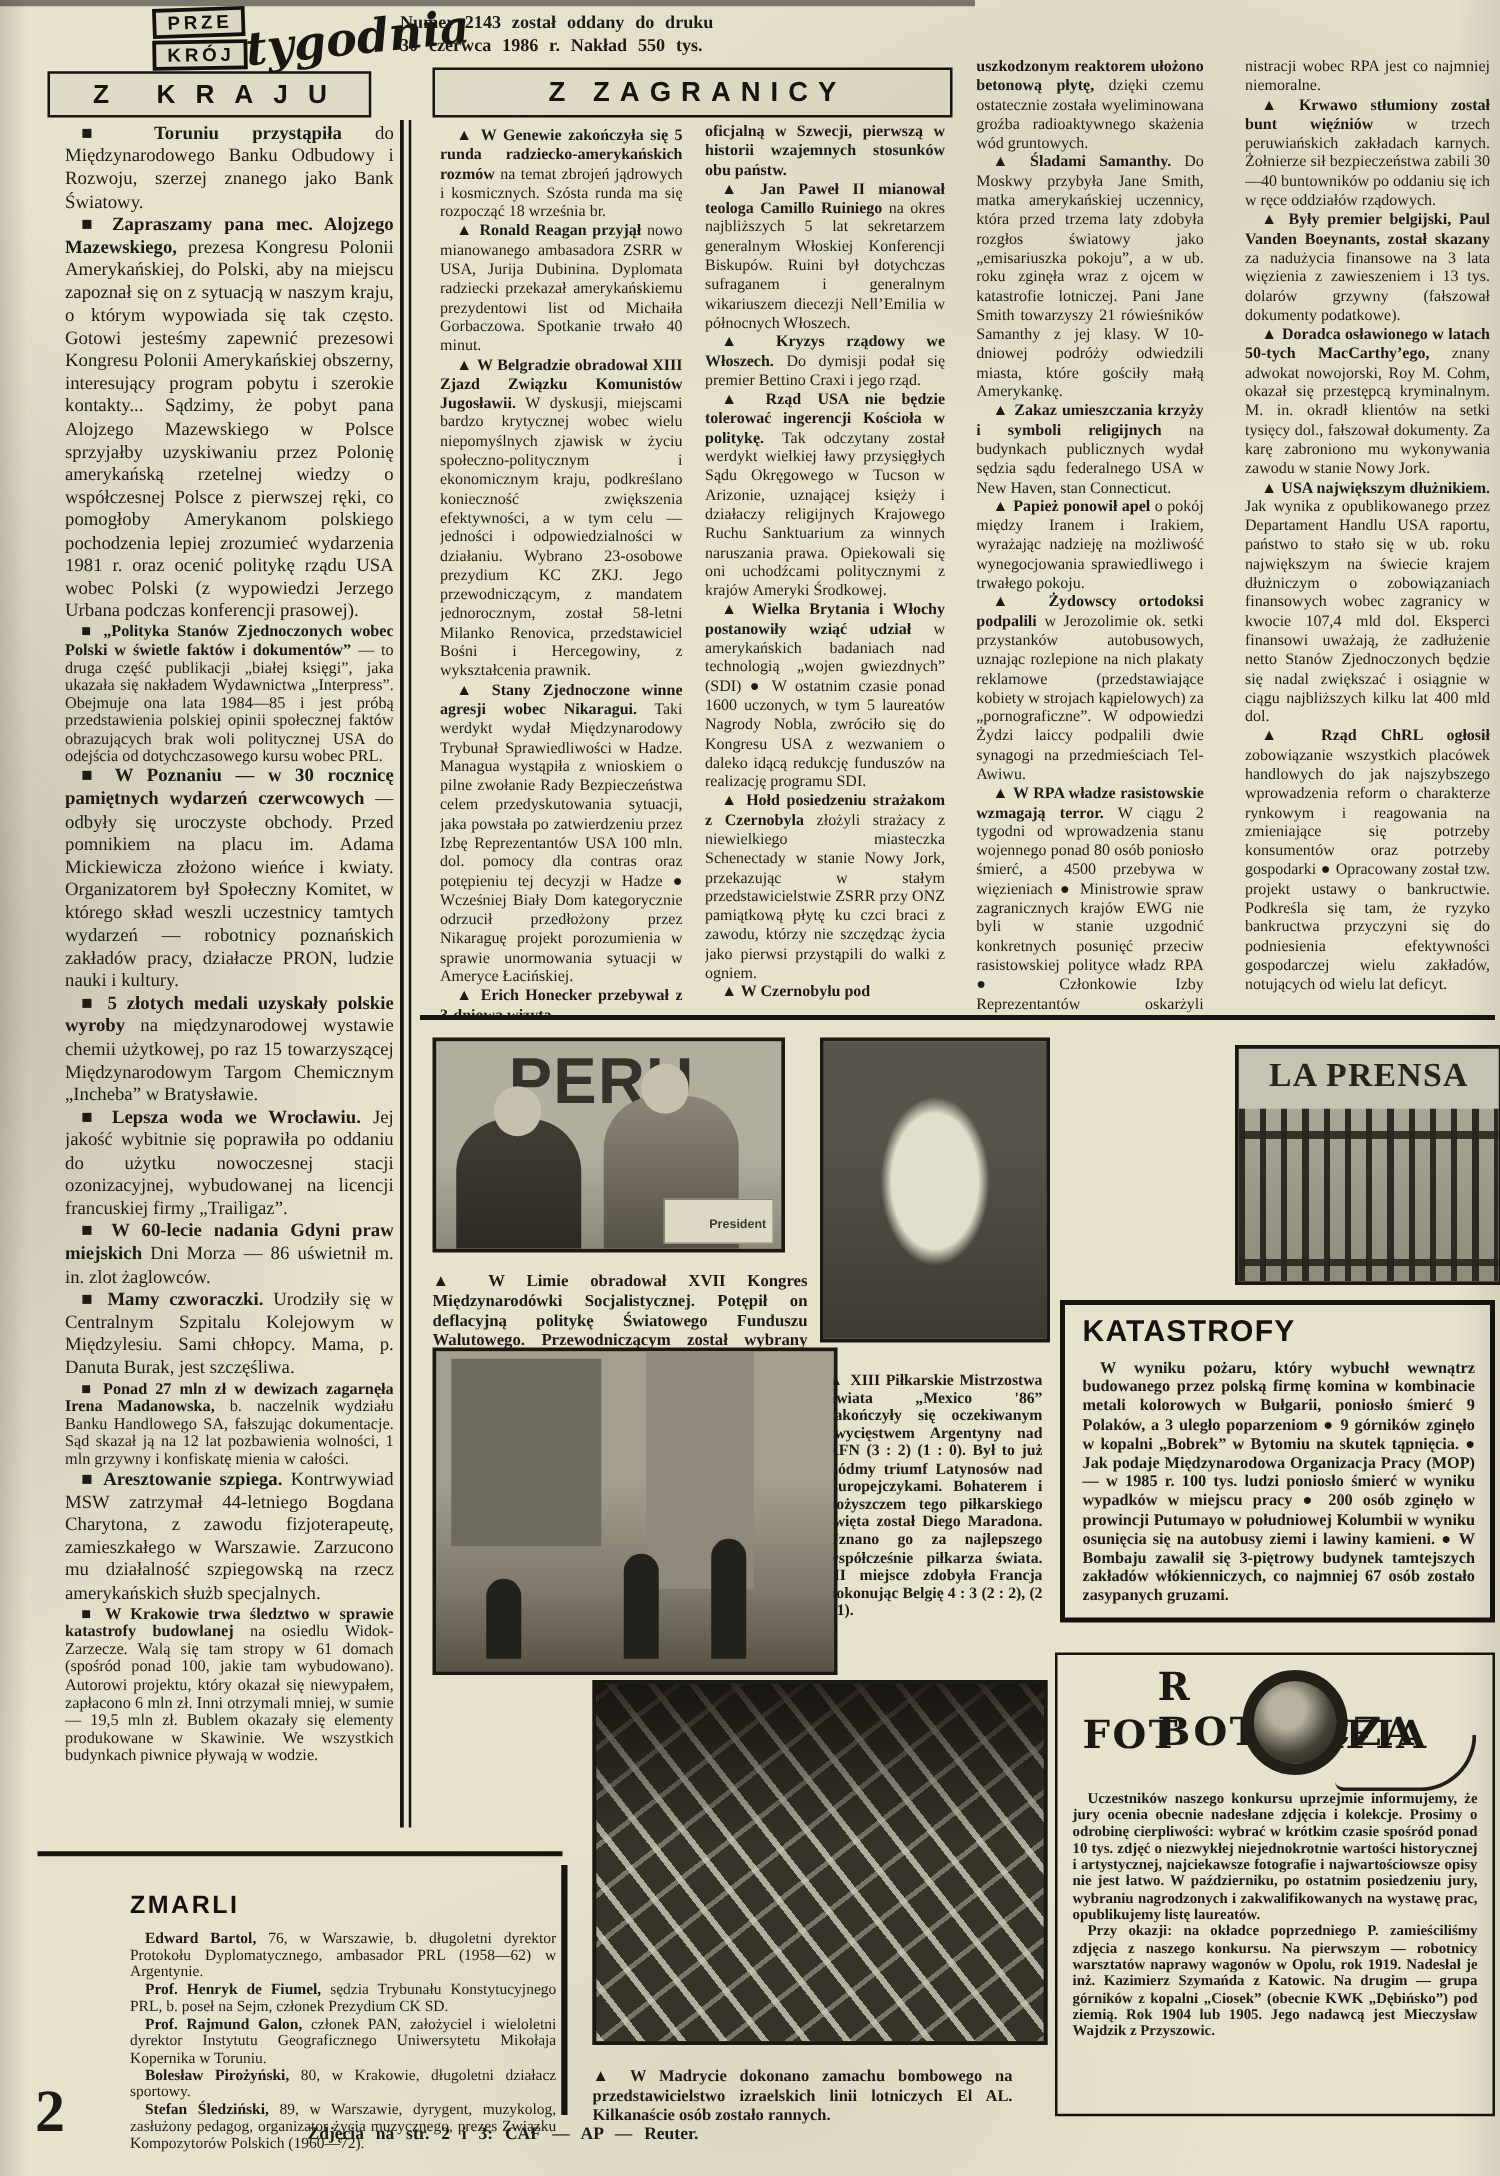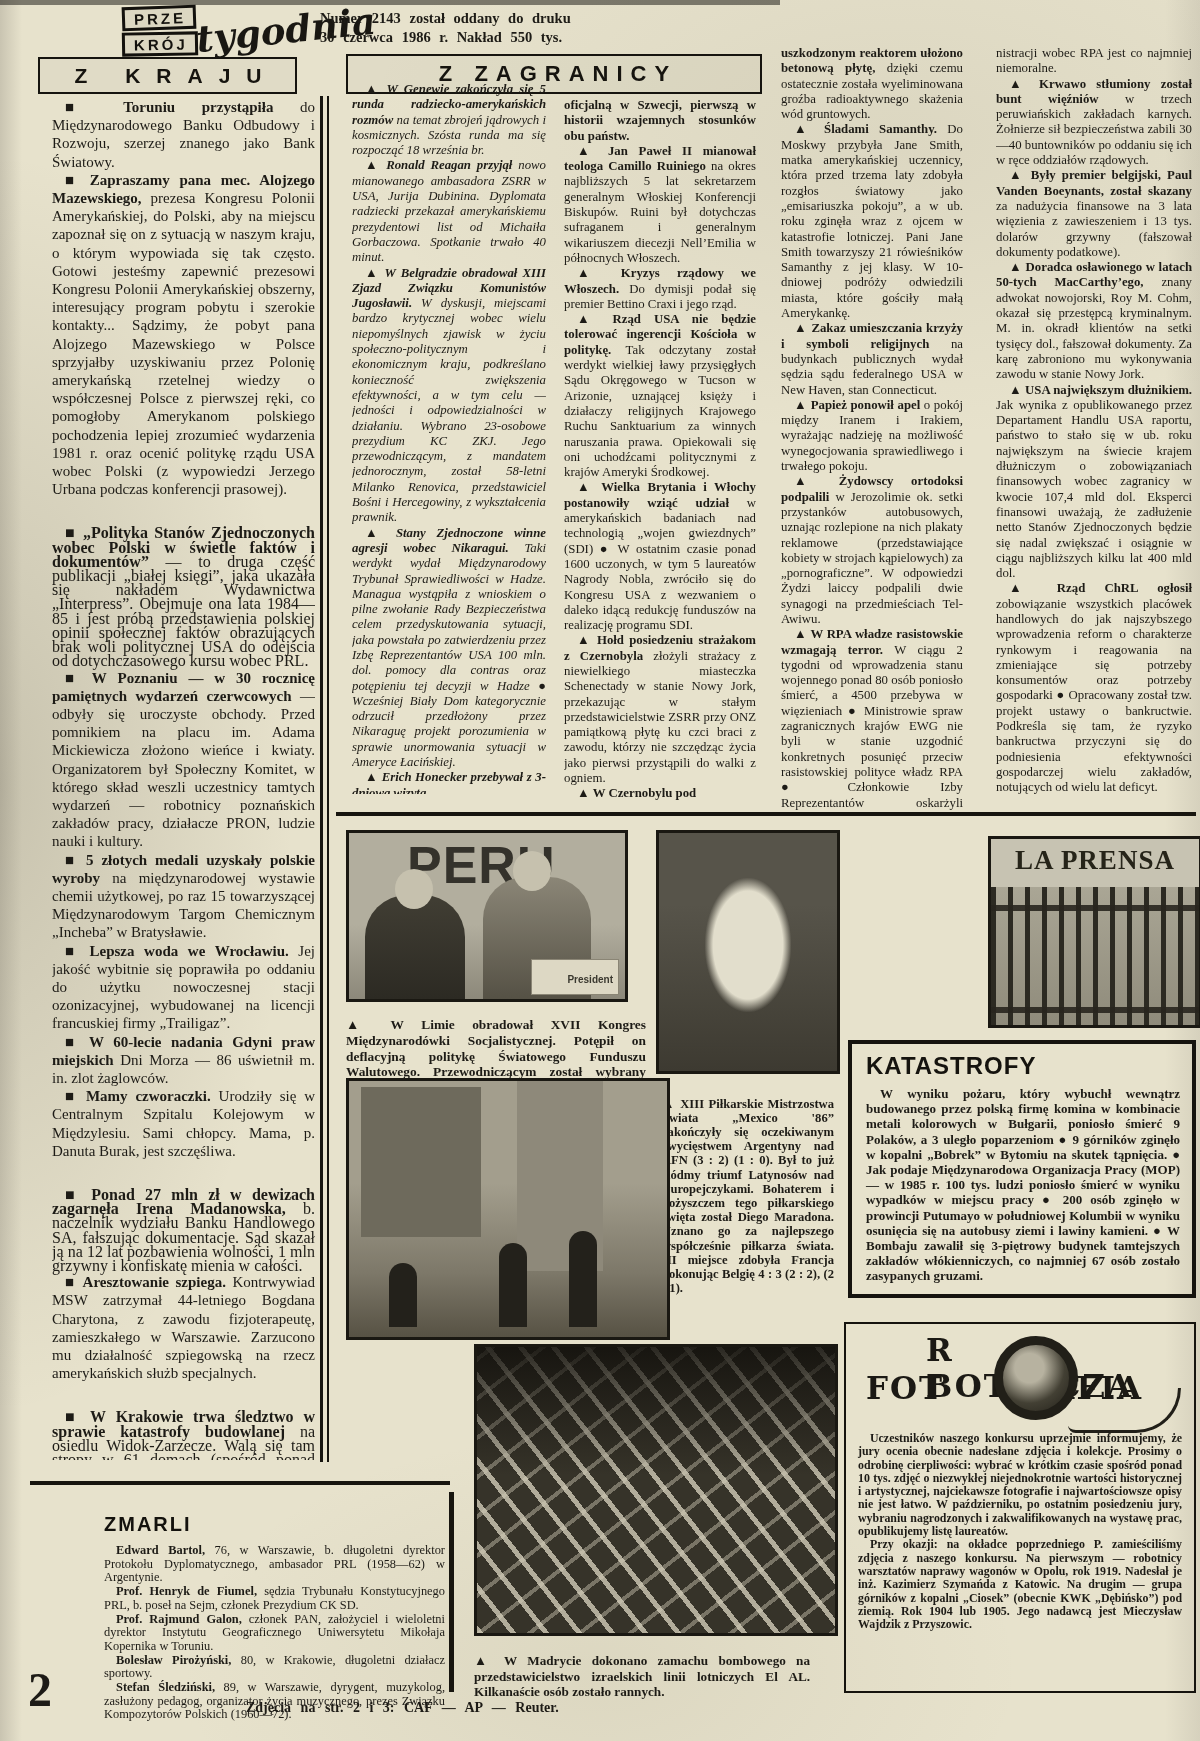--- a/index.html
+++ b/index.html
@@ -36,21 +36,21 @@
   .zagranicy-box { left:346px; top:54px; width:404px; height:36px; font-size:22px; letter-spacing:8px; padding-left:8px; }
 
   
   .rule { position:absolute; background:#17150f; }
 
   
   .col { position:absolute; text-align:justify; overflow:hidden; }
   .para { margin:0; text-indent:13px; }
   .para b { font-weight:bold; }
   .dom { font-size:15px; line-height:18.2px; }
-  .dom .para.small { font-size:16px; line-height:14.2px;margin-top:28px; }
+  .dom .para.small { font-size:13px; line-height:14.2px; }
   .f { font-size:12.8px; line-height:15.3px; }
   .f .para.noindent { text-indent:0; }
 
   
   .photo { position:absolute; border:3px solid #1a1812; overflow:hidden; background:#8f8b7c; }
   .ph-congress { left:346px; top:830px; width:276px; height:166px;
       background:linear-gradient(180deg,#b2ae9e 0 55%, #8c887a); }
   .peru-backdrop { position:absolute; top:2px; left:58px; font-family:"Liberation Sans", sans-serif;
       font-weight:bold; font-size:52px; color:#34322b; letter-spacing:1px; }
   .fig { position:absolute; bottom:0; background:linear-gradient(180deg,#413e34,#2c2a23); border-radius:42px 42px 0 0; }
@@ -166,21 +166,21 @@
 
       <p class="para"><b>■ Mamy czworaczki.</b><span> Urodziły się w Centralnym Szpitalu Kolejowym w Międzylesiu. Sami chłopcy. Mama, p. Danuta Burak, jest szczęśliwa.</span></p>
 
       <p class="para small"><b>■ Ponad 27 mln zł w dewizach zagarnęła Irena Madanowska,</b><span> b. naczelnik wydziału Banku Handlowego SA, fałszując dokumentacje. Sąd skazał ją na 12 lat pozbawienia wolności, 1 mln grzywny i konfiskatę mienia w całości.</span></p>
 
       <p class="para"><b>■ Aresztowanie szpiega.</b><span> Kontrwywiad MSW zatrzymał 44-letniego Bogdana Charytona, z zawodu fizjoterapeutę, zamieszkałego w Warszawie. Zarzucono mu działalność szpiegowską na rzecz amerykańskich służb specjalnych.</span></p>
 
       <p class="para small"><b>■ W Krakowie trwa śledztwo w sprawie katastrofy budowlanej</b><span> na osiedlu Widok-Zarzecze. Walą się tam stropy w 61 domach (spośród ponad 100, jakie tam wybudowano). Autorowi projektu, który okazał się niewypałem, zapłacono 6 mln zł. Inni otrzymali mniej, w sumie — 19,5 mln zł. Bublem okazały się elementy produkowane w Skawinie. We wszystkich budynkach piwnice pływają w wodzie.</span></p>
     </div>
 
-  <div class="col f" style="left:352px; top:82px; width:194px; height:712px;font-style:italic;">
+  <div class="col f" style="left:352px; top:101px; width:194px; height:712px;">
 
       <p class="para"><b>▲ W Genewie zakończyła się 5 runda radziecko-amerykańskich rozmów</b><span> na temat zbrojeń jądrowych i kosmicznych. Szósta runda ma się rozpocząć 18 września br.</span></p>
 
       <p class="para"><b>▲ Ronald Reagan przyjął</b><span> nowo mianowanego ambasadora ZSRR w USA, Jurija Dubinina. Dyplomata radziecki przekazał amerykańskiemu prezydentowi list od Michaiła Gorbaczowa. Spotkanie trwało 40 minut.</span></p>
 
       <p class="para"><b>▲ W Belgradzie obradował XIII Zjazd Związku Komunistów Jugosławii.</b><span> W dyskusji, miejscami bardzo krytycznej wobec wielu niepomyślnych zjawisk w życiu społeczno-politycznym i ekonomicznym kraju, podkreślano konieczność zwiększenia efektywności, a w tym celu — jedności i odpowiedzialności w działaniu. Wybrano 23-osobowe prezydium KC ZKJ. Jego przewodniczącym, z mandatem jednorocznym, został 58-letni Milanko Renovica, przedstawiciel Bośni i Hercegowiny, z wykształcenia prawnik.</span></p>
 
       <p class="para"><b>▲ Stany Zjednoczone winne agresji wobec Nikaragui.</b><span> Taki werdykt wydał Międzynarodowy Trybunał Sprawiedliwości w Hadze. Managua wystąpiła z wnioskiem o pilne zwołanie Rady Bezpieczeństwa celem przedyskutowania sytuacji, jaka powstała po zatwierdzeniu przez Izbę Reprezentantów USA 100 mln. dol. pomocy dla contras oraz potępieniu tej decyzji w Hadze ● Wcześniej Biały Dom kategorycznie odrzucił przedłożony przez Nikaraguę projekt porozumienia w sprawie unormowania sytuacji w Ameryce Łacińskiej.</span></p>
 
       <p class="para"><b>▲ Erich Honecker przebywał z 3-dniową wizytą</b><span></span></p>

